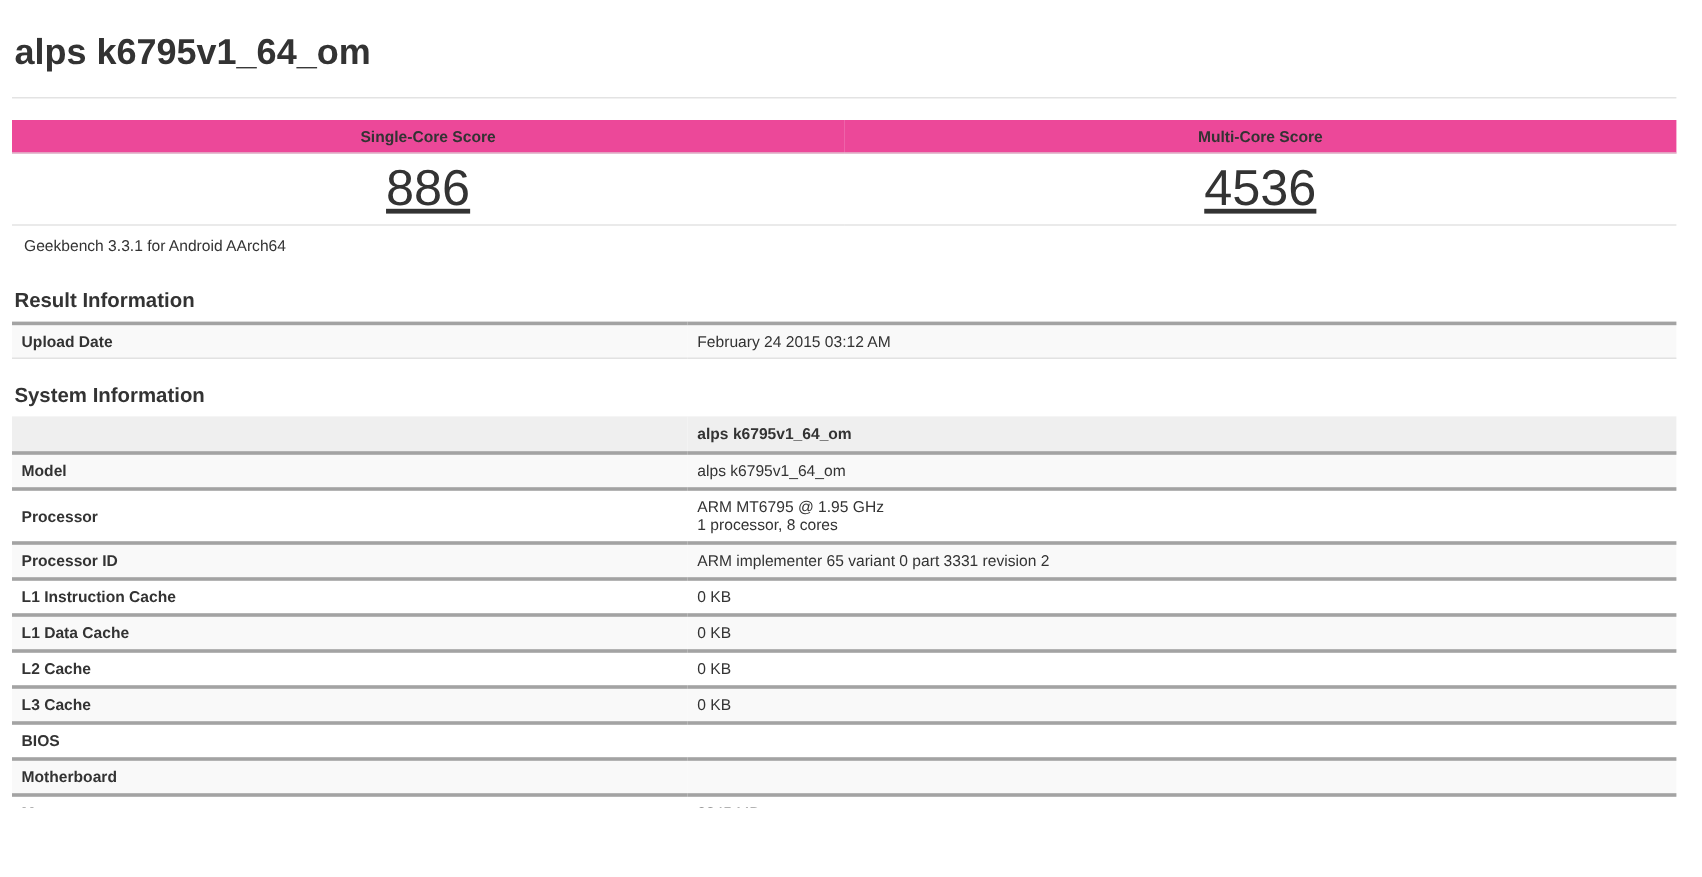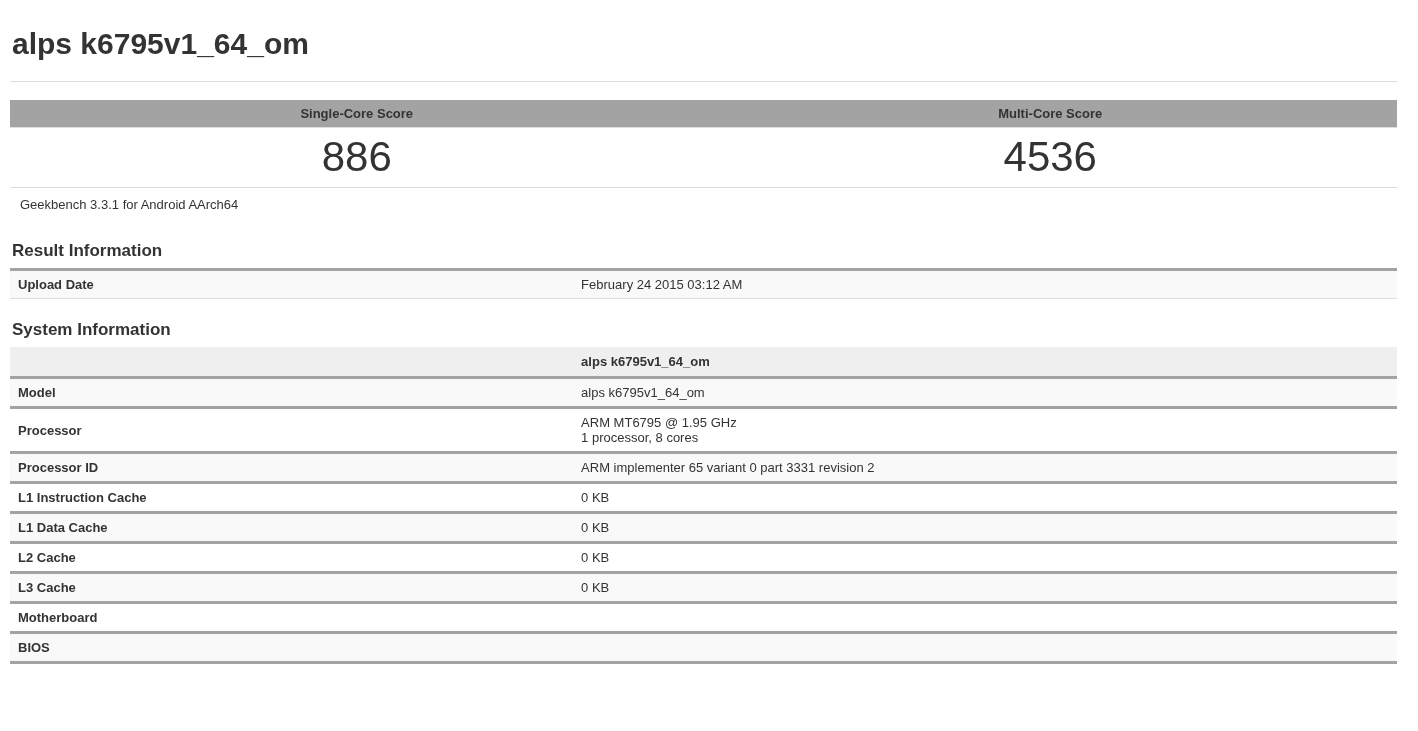--- a/index.html
+++ b/index.html
@@ -32,35 +32,36 @@
     margin: 21px 0 0 0;
   }
   
   table.scores-table {
     width: 100%;
     border-collapse: collapse;
     margin-top: 18px;
     table-layout: fixed;
   }
   table.scores-table thead th {
-    background: #a3a3a3;
+    background: #ec4899;
     font-size: 13px;
     font-weight: bold;
     text-align: center;
     padding: 6px 8px;
     border-bottom: 1px solid #dddddd;
   }
   table.scores-table td.score-cell {
     text-align: center;
     font-size: 42px;
     font-weight: normal;
     line-height: 44px;
     padding: 7px 0 8px 0;
     border-bottom: 1px solid #dddddd;
     color: #333333;
+    text-decoration: underline;
   }
   .benchmark-note {
     padding: 9px 0 0 10px;
     font-size: 13px;
     color: #333333;
   }
   
   h2.section-heading {
     font-size: 17px;
     font-weight: bold;
@@ -181,27 +182,27 @@
               <div class="cell-line">0 KB</div>
             </td>
           </tr>
           <tr>
             <th>L3 Cache</th>
             <td>
               <div class="cell-line">0 KB</div>
             </td>
           </tr>
           <tr>
+            <th>BIOS</th>
+            <td>
+              <div class="cell-line"></div>
+            </td>
+          </tr>
+          <tr>
             <th>Motherboard</th>
-            <td>
-              <div class="cell-line"></div>
-            </td>
-          </tr>
-          <tr>
-            <th>BIOS</th>
             <td>
               <div class="cell-line"></div>
             </td>
           </tr>
           <tr>
             <th>Memory</th>
             <td>
               <div class="cell-line">2845 MB</div>
             </td>
           </tr>

